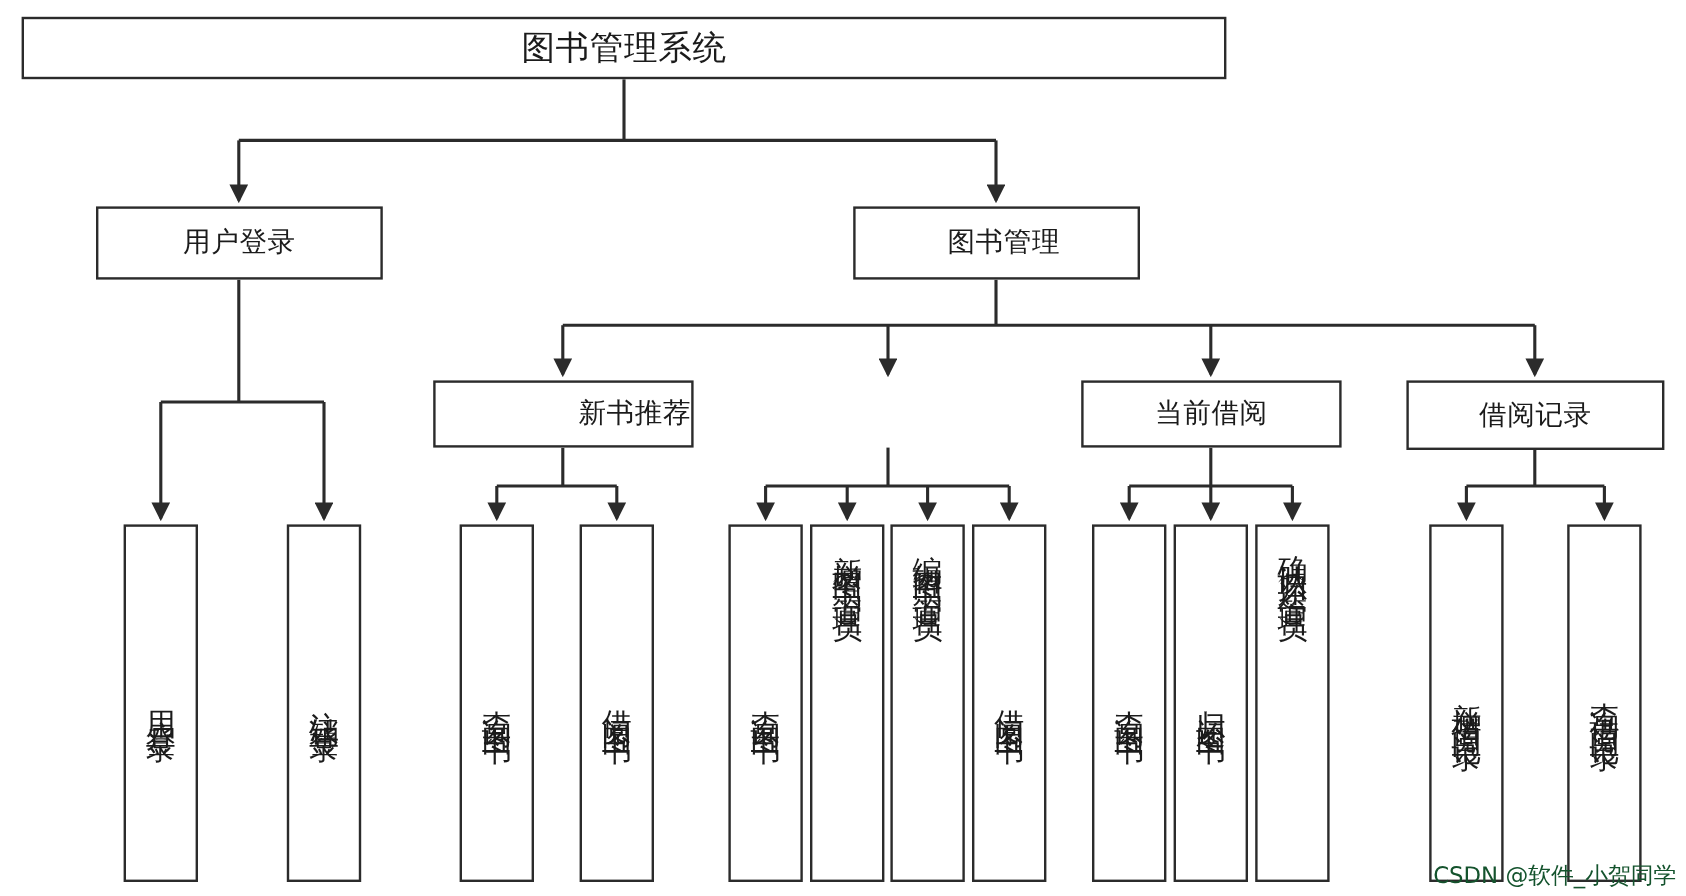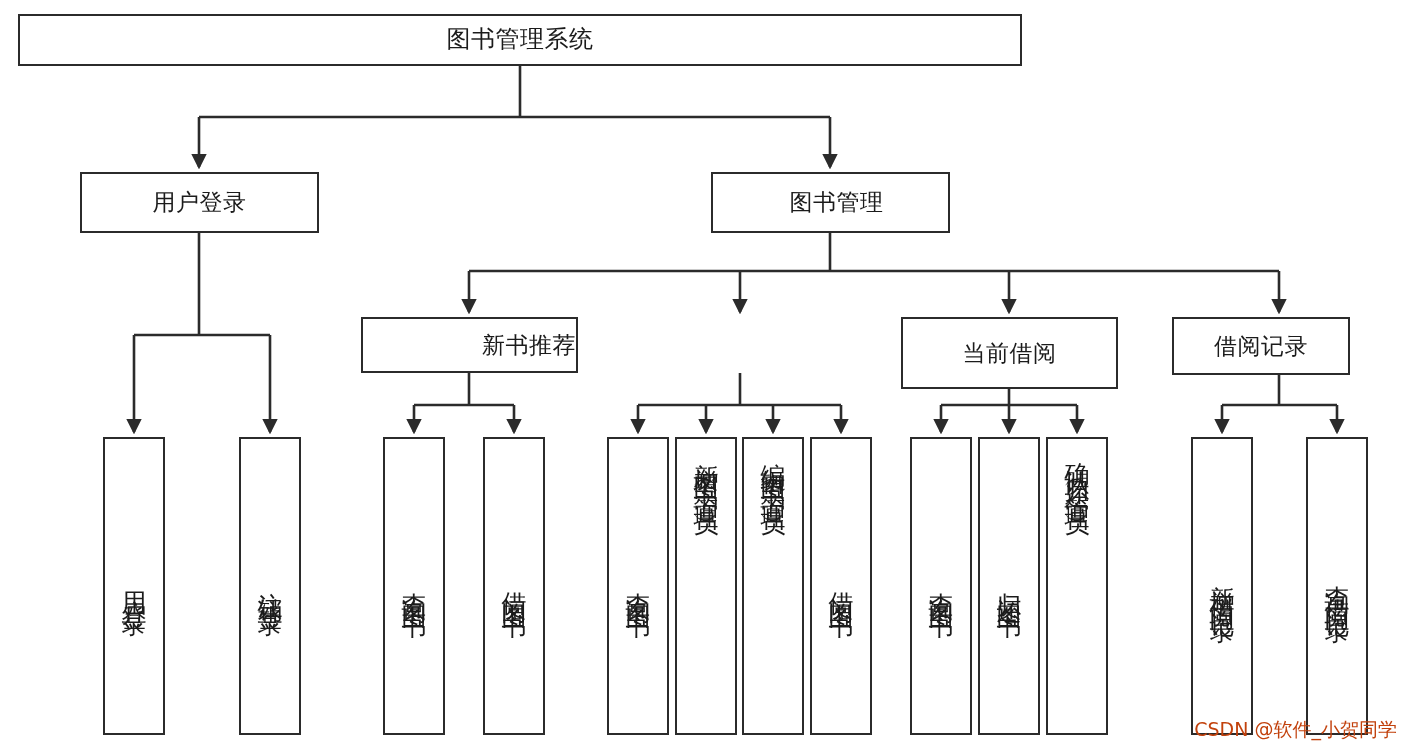--- a/index.html
+++ b/index.html
@@ -40,21 +40,21 @@
     display: block;
     text-align: center;
     line-height: 1.08;
     letter-spacing: 0.5px;
   }
   
   .node.horiz .label {
     font-size: 23px;
     writing-mode: horizontal-tb;
   }
-  .node.root .label { font-size: 24px; }
+  .node.root .label { font-size: 28px; }
 
   
   .node.leaf {
     align-items: flex-start;
     justify-content: center;
     padding-top: 4px;
   }
   .node.leaf .label {
     writing-mode: vertical-rl;
     text-orientation: upright;
@@ -64,21 +64,21 @@
     max-height: 290px;
   }
   
   .node.leaf.short { align-items: center; padding-top: 0; }
 
   #watermark {
     position: absolute;
     right: 8px;
     bottom: 4px;
     font-size: 19px;
-    color: #c2410c;
+    color: #14532d;
     white-space: nowrap;
     font-family: "DejaVu Sans", "Liberation Sans", sans-serif;
   }
 </style>
 </head>
 <body>
 
 <div id="canvas">
 
   <svg id="edges" viewBox="0 0 1405 747" width="1405" height="747" xmlns="http://www.w3.org/2000/svg">
@@ -141,24 +141,24 @@
   <div class="node horiz" style="left:80px; top:172px; width:239px; height:61px;">
     <span class="label">用户登录</span>
   </div>
   <div class="node horiz" style="left:711px; top:172px; width:239px; height:61px;padding-left:12px;">
     <span class="label">图书管理</span>
   </div>
 
   <div class="node horiz" style="left:361px; top:317px; width:217px; height:56px;justify-content:flex-end;">
     <span class="label">新书推荐</span>
   </div>
-  <div class="node horiz" style="left:901px; top:317px; width:217px; height:72px;">
+  <div class="node horiz" style="left:901px; top:317px; width:217px; height:56px;">
     <span class="label">当前借阅</span>
   </div>
-  <div class="node horiz" style="left:1172px; top:317px; width:178px; height:58px;">
+  <div class="node horiz" style="left:1172px; top:317px; width:215px; height:58px;">
     <span class="label">借阅记录</span>
   </div>
 
   <div class="node leaf short" style="left:103px; top:437px; width:62px; height:298px;">
     <span class="label">用户登录</span>
   </div>
   <div class="node leaf short" style="left:239px; top:437px; width:62px; height:298px;">
     <span class="label">注销登录</span>
   </div>
 

